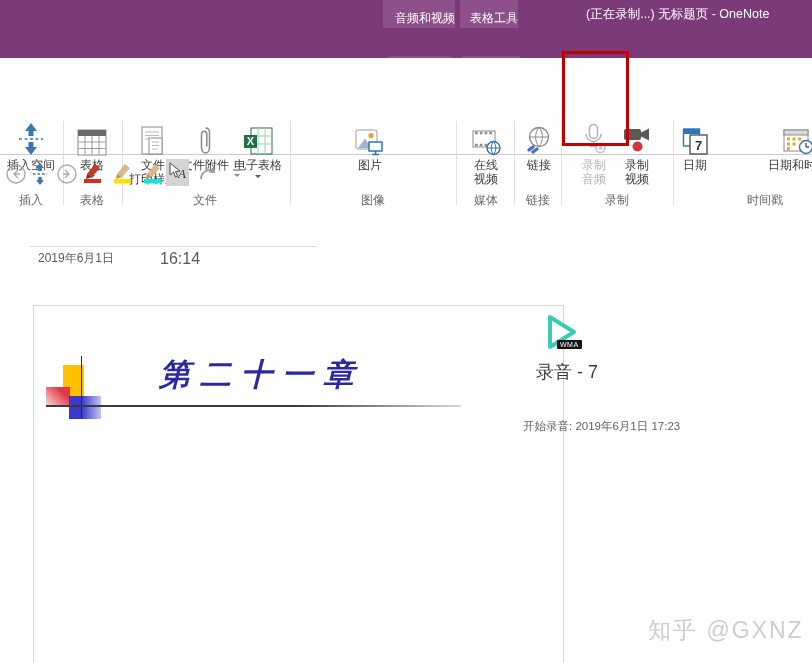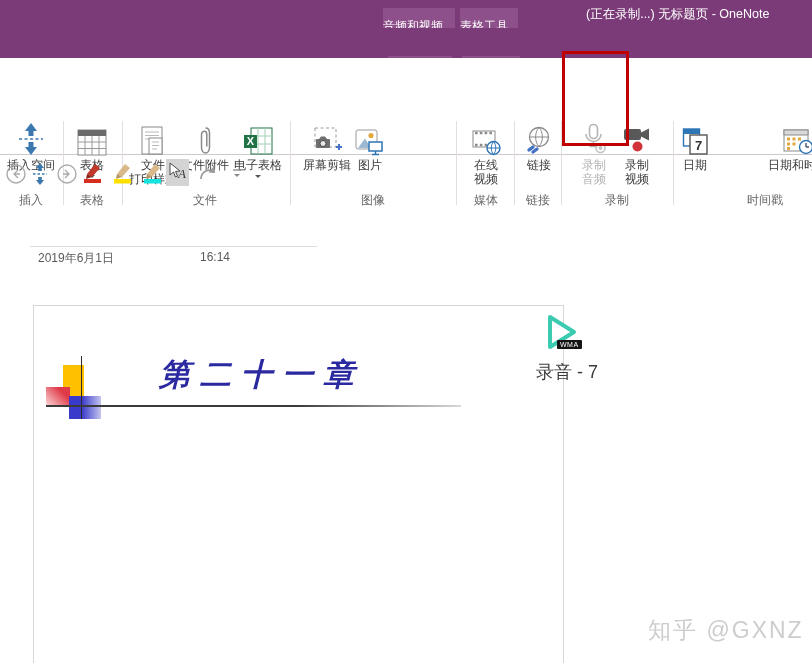--- a/index.html
+++ b/index.html
@@ -1,22 +1,22 @@
 <!DOCTYPE html>
 <html><head>
 <meta charset="utf-8">
 <style>
   html,body{margin:0;padding:0;background:#fff;}
   #app{position:relative;width:812px;height:663px;overflow:hidden;
        font-family:"Liberation Sans","DejaVu Sans",sans-serif;background:#fff;}
   .abs{position:absolute;}
   
   #titlebar{left:0;top:0;width:812px;height:28px;background:#7B3B78;}
-  .ctx-header{top:8px;height:37px;background:#8E508A;color:#fff;font-size:12px;
-              display:flex;align-items:center;justify-content:flex-start;}
+  .ctx-header{top:0;height:37px;background:#8E508A;color:#fff;font-size:12px;
+              display:flex;align-items:center;justify-content:flex-end;}
   #window-title{top:6px;left:586px;color:#fff;font-size:12.5px;white-space:nowrap;}
   
   #tabrow{left:0;top:28px;width:812px;height:30px;background:#7B3B78;}
   .tab{top:28px;height:30px;color:#fff;font-size:14px;display:flex;align-items:center;
        justify-content:center;white-space:nowrap;}
   .tab.sel{top:33px;height:25px;background:#fff;color:#7B3B78;}
   .tab.ctx{background:#8E508A;}
   
   #ribbon{left:0;top:58px;width:812px;height:97px;background:#fff;border-bottom:1px solid #CFC9CF;box-sizing:border-box;}
   .rbtn{position:absolute;top:60px;display:flex;flex-direction:column;align-items:center;
@@ -27,21 +27,21 @@
   .dd{width:0;height:0;border:3.5px solid transparent;border-top-color:#555;margin:3px auto 0;}
   .grp-label{position:absolute;top:134px;font-size:12px;color:#666;text-align:center;white-space:nowrap;}
   .sep{position:absolute;top:63px;height:84px;width:1px;background:#E2DEE2;}
   #highlight-box{left:562px;top:51px;width:67px;height:95px;border:3px solid #C00000;box-sizing:border-box;}
   
   .qbtn{position:absolute;display:flex;align-items:center;justify-content:center;}
   .qbtn.active{background:#D4D4D4;}
   
   #page-rule{left:30px;top:246px;width:287px;height:1px;background:#DCDCDC;}
   #page-date{left:38px;top:250px;font-size:12px;color:#5a5a5a;}
-  #page-time{left:160px;top:250px;font-size:12px;color:#5a5a5a;margin-left:40px;}
+  #page-time{left:160px;top:250px;font-size:16px;color:#5a5a5a;}
   
   #slide{left:33px;top:305px;width:531px;height:358px;background:#fff;
          border:1px solid #D6D6D6;border-bottom:none;box-sizing:border-box;font-style:italic;}
   .deco{position:absolute;}
   #slide-title{left:125px;top:48px;font-family:"DejaVu Serif","Liberation Serif",serif;
                font-weight:bold;font-size:31px;color:#2A29A0;letter-spacing:10px;white-space:nowrap;}
   #slide-subtitle{left:52px;top:150px;font-family:"DejaVu Serif","Liberation Serif",serif;
                font-weight:bold;font-size:35px;color:#2A29A0;letter-spacing:7px;white-space:nowrap;}
   
   #wma-badge{left:557px;top:340px;background:#151515;color:#fff;font-size:7px;
@@ -152,32 +152,20 @@
           <rect x="1" y="8" width="13" height="13" fill="#217346"></rect>
           <text x="7.5" y="18" font-size="11" font-weight="bold" fill="#fff" text-anchor="middle" font-family="Liberation Sans,sans-serif">X</text>
         </svg>
       </div>
       <div class="rlabel"><span>电子表格</span></div>
       <div class="dd"></div>
     </div>
     <div class="grp-label" style="left:125px;width:160px;">文件</div>
     <div class="sep" style="left:290px;"></div>
 
-    <div class="rbtn" style="left:297px;width:60px;">
-      <div class="ricon">
-        <svg width="31" height="30" viewBox="0 0 31 30">
-          <rect x="3" y="2" width="21" height="19" fill="none" stroke="#9a9a9a" stroke-dasharray="3 2.5"></rect>
-          <rect x="4" y="13" width="14" height="9" rx="1" fill="#6e6e6e"></rect>
-          <path d="M7 13 L9 10.5 H13 L15 13" fill="#6e6e6e"></path>
-          <circle cx="11" cy="17.5" r="3" fill="#e8e8e8" stroke="#4a4a4a"></circle>
-          <path d="M24 21 H30 M27 18 V24" stroke="#4472C4" stroke-width="2" fill="none"></path>
-        </svg>
-      </div>
-      <div class="rlabel"><span>屏幕剪辑</span></div>
-    </div>
     <div class="rbtn" style="left:352px;width:36px;">
       <div class="ricon">
         <svg width="30" height="27" viewBox="0 0 30 27">
           <rect x="1" y="1" width="21" height="19" rx="2" fill="#fff" stroke="#9a9a9a"></rect>
           <circle cx="16" cy="6.5" r="2.6" fill="#E3A83C"></circle>
           <path d="M3 19 L10 9.5 L16 19 Z" fill="#9BB7D4"></path>
           <rect x="14" y="13" width="13" height="9" fill="#fff" stroke="#2E75B6" stroke-width="1.5"></rect>
           <path d="M20.5 22 V25 M17 25.5 H24" stroke="#2E75B6" stroke-width="1.5" fill="none"></path>
         </svg>
       </div>
@@ -347,16 +335,17 @@
     <div id="slide-title" class="abs">第二十一章</div>
   </div>
 
   <div class="abs" style="left:543px;top:311px;width:38px;height:42px;">
     <svg width="38" height="42" viewBox="0 0 38 42">
       <path d="M7 6 L31 21 L7 36 Z" fill="#fff" stroke="#3BCBB0" stroke-width="4" stroke-linejoin="round"></path>
     </svg>
   </div>
   <div id="wma-badge" class="abs">WMA</div>
   <div id="audio-name" class="abs">录音 - 7</div>
+  <div id="audio-start" class="abs">开始录音: 2019年6月1日 17:23</div>
 
   <div id="watermark" class="abs">知乎 @GXNZ</div>
 
 </div>
 
 </body></html>

